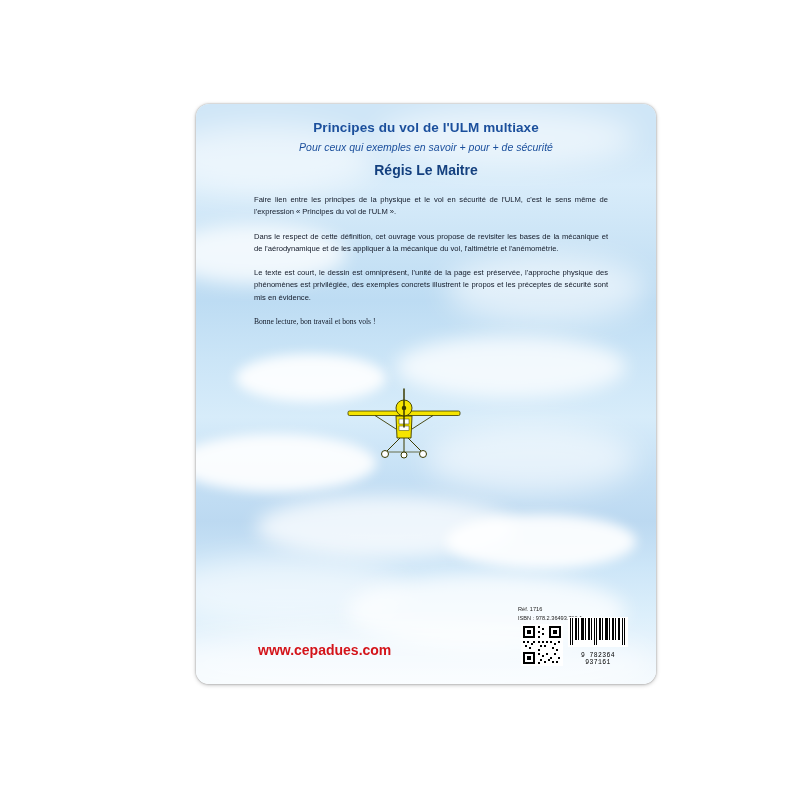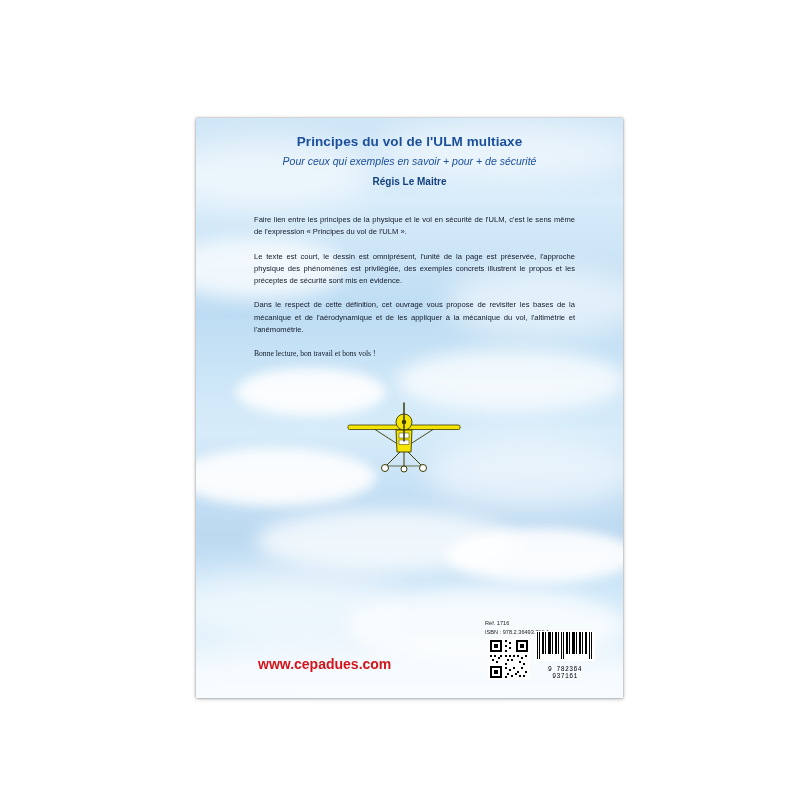--- a/index.html
+++ b/index.html
@@ -16,39 +16,40 @@
   .page {
     position: relative;
     width: 800px;
     height: 800px;
     background: #ffffff;
   }
   
   .cover {
     position: absolute;
     left: 196px;
-    top: 118px;
-    width: 427px;
+    top: 104px;
+    width: 460px;
     height: 580px;
     background: linear-gradient(to bottom,
         #cfe6f7 0%,
         #cfe6f7 6%,
         #d8ecfa 14%,
         #cbe4f6 24%,
         #bddcf3 34%,
         #cbe5f7 44%,
         #d7ecfa 54%,
         #c5e0f5 64%,
         #bcd9f1 72%,
         #cde6f8 80%,
         #dceffb 88%,
         #eaf5fd 95%,
         #f4fafe 100%);
     box-shadow: 0 0 2px rgba(0,0,0,0.35), 0 1px 4px rgba(0,0,0,0.25);
     overflow: hidden;
+    border-radius: 13px;
   }
   
   .cloud {
     position: absolute;
     border-radius: 50%;
     background: rgba(255,255,255,0.75);
     filter: blur(9px);
     pointer-events: none;
   }
   .cloud.soft { background: rgba(255,255,255,0.55); filter: blur(14px); }
@@ -81,36 +82,36 @@
     font-size: 10.5px;
     font-style: italic;
     color: #1b4f9c;
   }
   .author {
     position: absolute;
     left: 0;
     right: 0;
     top: 58px;
     text-align: center;
-    font-size: 10px;
+    font-size: 14px;
     font-weight: bold;
     color: #14407f;
   }
 
   .blurb {
     position: absolute;
     left: 58px;
     right: 48px;
     top: 90px;
     color: #111827;
     font-size: 7.6px;
     line-height: 1.62;
     text-align: justify;
   }
-  .blurb p { margin: 6px 0 12px 0; }
+  .blurb p { margin: 0 0 12px 0; }
   .blurb p:last-child { margin-bottom: 0; font-family: Liberation Serif, serif; }
 
   
   .plane {
     position: absolute;
     left: 148px;
     top: 282px;
     width: 120px;
     height: 80px;
     z-index: 6;
@@ -184,22 +185,22 @@
     <div class="cloud soft" style="left:-40px; top:520px; width:500px; height:80px;"></div>
 
     <div class="cover-inner">
 
       <div class="title">Principes du vol de l'ULM multiaxe</div>
       <div class="subtitle">Pour ceux qui exemples en savoir + pour + de sécurité</div>
       <div class="author">Régis Le Maitre</div>
 
       <div class="blurb">
         <p>Faire lien entre les principes de la physique et le vol en sécurité de l'ULM, c'est le sens même de l'expression « Principes du vol de l'ULM ».</p>
+        <p>Dans le respect de cette définition, cet ouvrage vous propose de revisiter les bases de la mécanique et de l'aérodynamique et de les appliquer à la mécanique du vol, l'altimétrie et l'anémométrie.</p>
         <p>Le texte est court, le dessin est omniprésent, l'unité de la page est préservée, l'approche physique des phénomènes est privilégiée, des exemples concrets illustrent le propos et les préceptes de sécurité sont mis en évidence.</p>
-        <p>Dans le respect de cette définition, cet ouvrage vous propose de revisiter les bases de la mécanique et de l'aérodynamique et de les appliquer à la mécanique du vol, l'altimétrie et l'anémométrie.</p>
         <p>Bonne lecture, bon travail et bons vols !</p>
       </div>
 
       <svg class="plane" viewBox="0 0 240 160">
 
         <rect x="8" y="50" width="224" height="9" rx="3" fill="#f5e400" stroke="#3a3a00" stroke-width="1.6"></rect>
 
         <line x1="62" y1="59" x2="104" y2="86" stroke="#3a3a00" stroke-width="1.8"></line>
         <line x1="178" y1="59" x2="136" y2="86" stroke="#3a3a00" stroke-width="1.8"></line>
 

